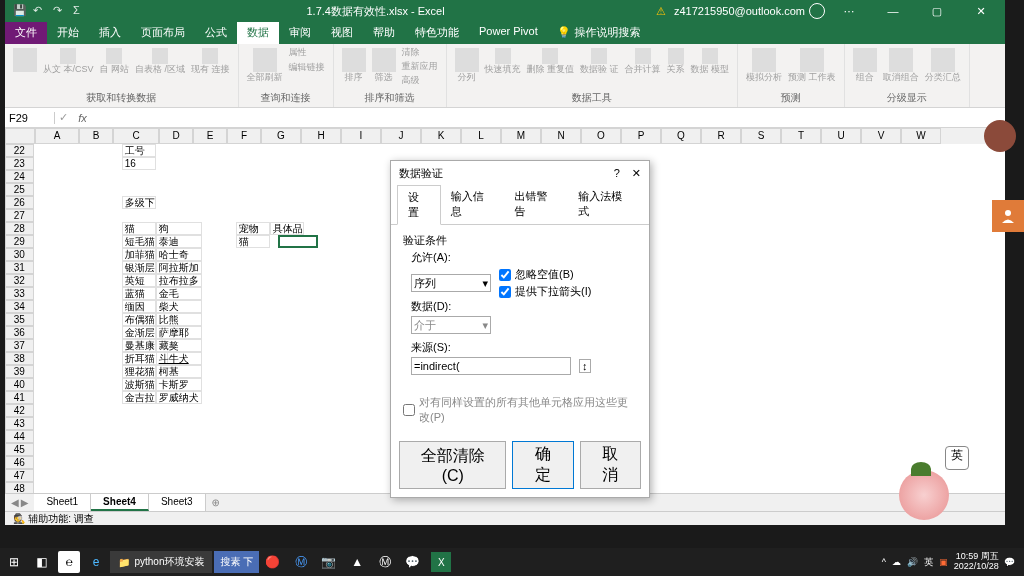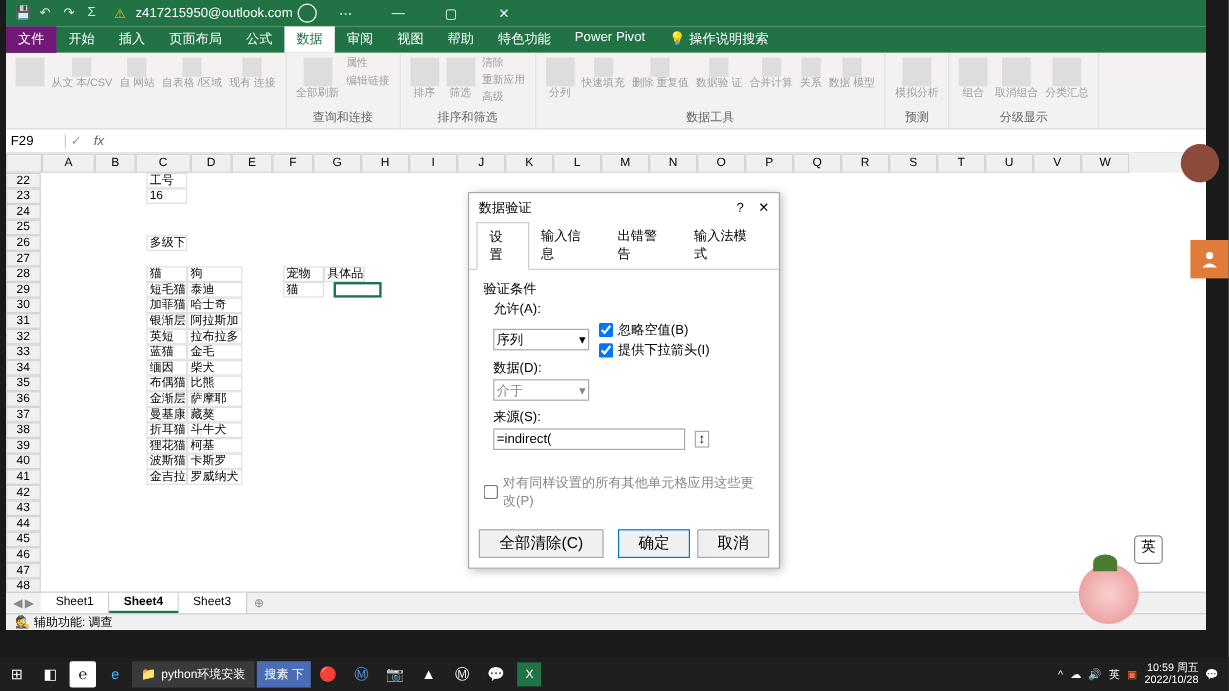--- a/index.html
+++ b/index.html
@@ -47,21 +47,21 @@
 .dlg-tab.active { border: 1px solid #ccc; border-bottom: 1px solid #fff; margin-bottom: -1px; background: #fff; }
 .dlg-body { padding: 8px 12px; }
 .dlg-section { margin-bottom: 8px; }
 .dlg-label { font-size: 11px; margin-bottom: 2px; }
 .dlg-select { width: 80px; height: 18px; border: 1px solid #aaa; font-size: 11px; padding: 0 2px; display: flex; align-items: center; justify-content: space-between; }
 .dlg-input { width: 160px; height: 18px; border: 1px solid #aaa; font-size: 11px; padding: 0 2px; }
 .dlg-row { display: flex; align-items: center; gap: 8px; }
 .dlg-check { display: flex; align-items: center; gap: 4px; font-size: 11px; }
 .dlg-check input { width: 12px; height: 12px; }
 .dlg-buttons { display: flex; justify-content: flex-end; gap: 6px; padding: 8px; }
-.dlg-btn { padding: 2px 16px; border: 1px solid #aaa; background: #f0f0f0; font-size: 13px; }
+.dlg-btn { padding: 2px 16px; border: 1px solid #aaa; background: #f0f0f0; font-size: 16px; }
 .dlg-btn.primary { border: 1px solid #0078d4; }
 .taskbar { position: absolute; bottom: 0; left: 0; right: 0; height: 28px; background: #1f1f1f; display: flex; align-items: center; }
 .tb-icon { width: 28px; height: 28px; display: flex; align-items: center; justify-content: center; color: #fff; font-size: 12px; }
 .tb-right { margin-left: auto; display: flex; align-items: center; color: #fff; font-size: 9px; gap: 6px; padding-right: 8px; }
 .tb-clock { text-align: right; line-height: 1.1; }
 .avatar { position: absolute; top: 120px; right: 8px; width: 32px; height: 32px; border-radius: 50%; background: #8b4a3a; }
 .side-icon { position: absolute; right: 0; width: 32px; height: 32px; background: #e07b39; display: flex; align-items: center; justify-content: center; }
 .ime { position: absolute; bottom: 50px; right: 55px; width: 70px; height: 80px; }
 .warn-icon { color: #ffc107; margin-right: 4px; }
 </style>
@@ -69,20 +69,21 @@
 <body>
 
 <div class="window">
   <div class="titlebar">
     <div class="qat">
       <span class="qat-icon">💾</span>
       <span class="qat-icon">↶</span>
       <span class="qat-icon">↷</span>
       <span class="qat-icon">Σ</span>
     </div>
+    <div class="title-center">1.7.4数据有效性.xlsx - Excel</div>
     <div class="title-right">
       <span class="warn-icon">⚠</span>
       <span>z417215950@outlook.com</span>
       <span style="width:16px;height:16px;border:1px solid #fff;border-radius:50%"></span>
       <span class="win-btn">⋯</span>
       <span class="win-btn">—</span>
       <span class="win-btn">▢</span>
       <span class="win-btn">✕</span>
     </div>
   </div>
@@ -122,20 +123,21 @@
             <div class="ribbon-icon"></div>
             <span>自表格
 /区域</span>
           </div>
         <div class="ribbon-btn">
             <div class="ribbon-icon"></div>
             <span>现有
 连接</span>
           </div>
       </div>
+      <div class="ribbon-group-label">获取和转换数据</div>
     </div>
     <div class="ribbon-group">
       <div class="ribbon-group-content">
         <div class="ribbon-btn">
             <div class="ribbon-icon lg"></div>
             <span>全部刷新</span>
           </div>
         <div style="display:flex;flex-direction:column;gap:1px">
           <div class="ribbon-btn" style="flex-direction:row">
               <span>属性</span>
@@ -205,20 +207,25 @@
 模型</span>
           </div>
       </div>
       <div class="ribbon-group-label">数据工具</div>
     </div>
     <div class="ribbon-group">
       <div class="ribbon-group-content">
         <div class="ribbon-btn">
             <div class="ribbon-icon lg"></div>
             <span>模拟分析</span>
+          </div>
+        <div class="ribbon-btn">
+            <div class="ribbon-icon lg"></div>
+            <span>预测
+工作表</span>
           </div>
       </div>
       <div class="ribbon-group-label">预测</div>
     </div>
     <div class="ribbon-group">
       <div class="ribbon-group-content">
         <div class="ribbon-btn">
             <div class="ribbon-icon lg"></div>
             <span>组合</span>
           </div>
@@ -323,21 +330,21 @@
           <div class="cell" style="left: 78px; top: 143px; width: 46px;">金毛</div>
           <div class="cell" style="left: 44px; top: 156px; width: 34px;">缅因</div>
           <div class="cell" style="left: 78px; top: 156px; width: 46px;">柴犬</div>
           <div class="cell" style="left: 44px; top: 169px; width: 34px;">布偶猫</div>
           <div class="cell" style="left: 78px; top: 169px; width: 46px;">比熊</div>
           <div class="cell" style="left: 44px; top: 182px; width: 34px;">金渐层</div>
           <div class="cell" style="left: 78px; top: 182px; width: 46px;">萨摩耶</div>
           <div class="cell" style="left: 44px; top: 195px; width: 34px;">曼基康猫</div>
           <div class="cell" style="left: 78px; top: 195px; width: 46px;">藏獒</div>
           <div class="cell" style="left: 44px; top: 208px; width: 46px;">折耳猫</div>
-          <div class="cell" style="left: 78px; top: 208px; width: 46px;">斗牛犬</div>
+          <div class="cell" style="left: 78px; top: 208px; width: 46px; text-decoration: underline;">斗牛犬</div>
           <div class="cell" style="left: 44px; top: 221px; width: 34px;">狸花猫</div>
           <div class="cell" style="left: 78px; top: 221px; width: 46px;">柯基</div>
           <div class="cell" style="left: 44px; top: 234px; width: 34px;">波斯猫</div>
           <div class="cell" style="left: 78px; top: 234px; width: 46px;">卡斯罗</div>
           <div class="cell" style="left: 44px; top: 247px; width: 34px;">金吉拉</div>
           <div class="cell" style="left: 78px; top: 247px; width: 46px;">罗威纳犬</div>
         </div>
     </div>
   </div>
 

